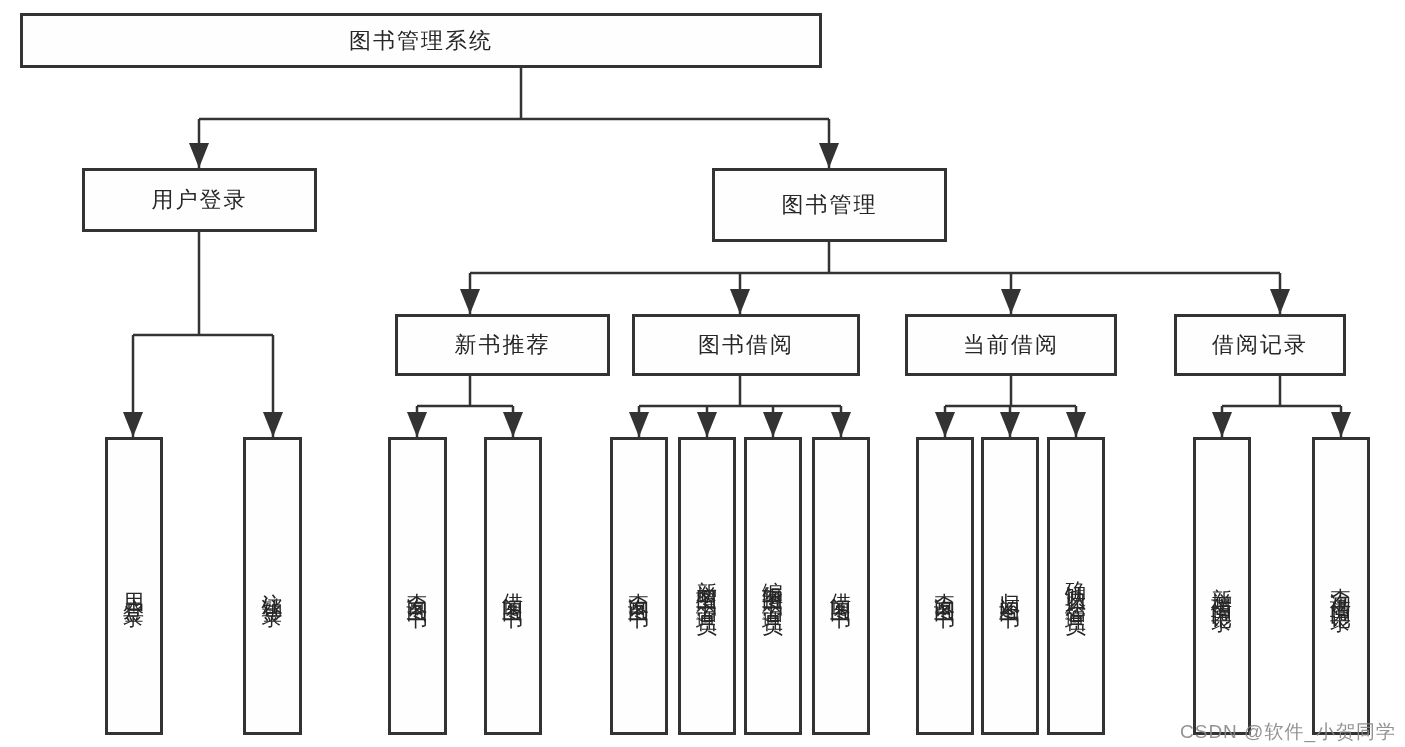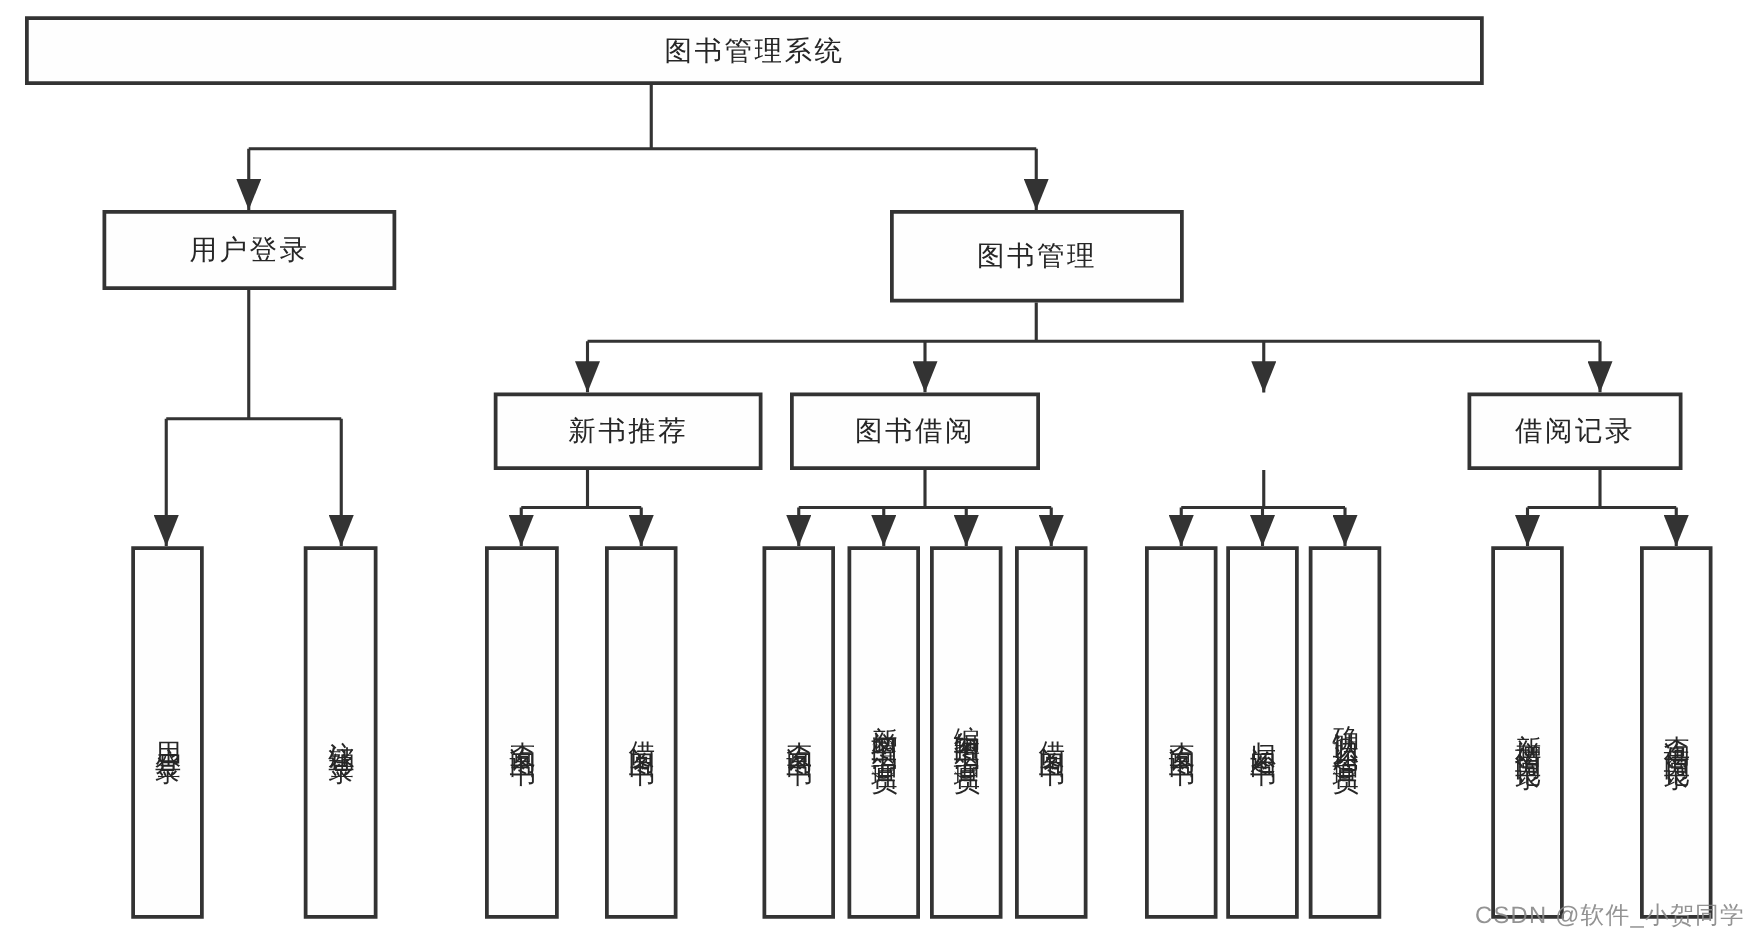--- a/index.html
+++ b/index.html
@@ -72,36 +72,39 @@
       <line x1="773" y1="406" x2="773" y2="437" marker-end="url(#arr)"></line>
       <line x1="841" y1="406" x2="841" y2="437" marker-end="url(#arr)"></line>
       <line x1="945" y1="406" x2="945" y2="437" marker-end="url(#arr)"></line>
       <line x1="1010" y1="406" x2="1010" y2="437" marker-end="url(#arr)"></line>
       <line x1="1076" y1="406" x2="1076" y2="437" marker-end="url(#arr)"></line>
       <line x1="1222" y1="406" x2="1222" y2="437" marker-end="url(#arr)"></line>
       <line x1="1341" y1="406" x2="1341" y2="437" marker-end="url(#arr)"></line>
     </g>
   </svg>
 
-  <div class="node" style="left:20px;top:13px;width:1167px;height:55px;">
+  <div class="node" style="left:20px;top:13px;width:802px;height:55px;">
     <span class="hlabel">图书管理系统</span>
   </div>
 
   <div class="node" style="left:82px;top:168px;width:235px;height:64px;">
     <span class="hlabel">用户登录</span>
   </div>
   <div class="node" style="left:712px;top:168px;width:235px;height:74px;">
     <span class="hlabel">图书管理</span>
   </div>
 
   <div class="node" style="left:363px;top:314px;width:215px;height:62px;margin-left:32px;">
     <span class="hlabel">新书推荐</span>
   </div>
-  <div class="node" style="left:632px;top:314px;width:200px;height:62px;">
+  <div class="node" style="left:632px;top:314px;width:228px;height:62px;">
     <span class="hlabel">图书借阅</span>
+  </div>
+  <div class="node" style="left:905px;top:314px;width:212px;height:62px;">
+    <span class="hlabel">当前借阅</span>
   </div>
   <div class="node" style="left:1174px;top:314px;width:172px;height:62px;">
     <span class="hlabel">借阅记录</span>
   </div>
 
   <div class="node leaf" style="left:105px;top:437px;width:58px;height:298px;">
     <span class="vlabel">用户登录</span>
   </div>
   <div class="node leaf" style="left:243px;top:437px;width:59px;height:298px;">
     <span class="vlabel">注销登录</span>

